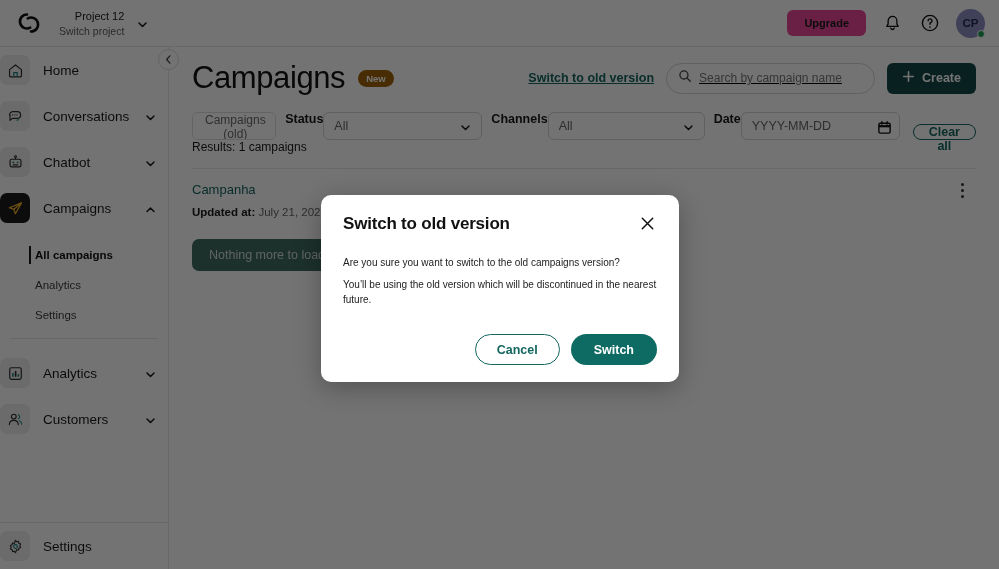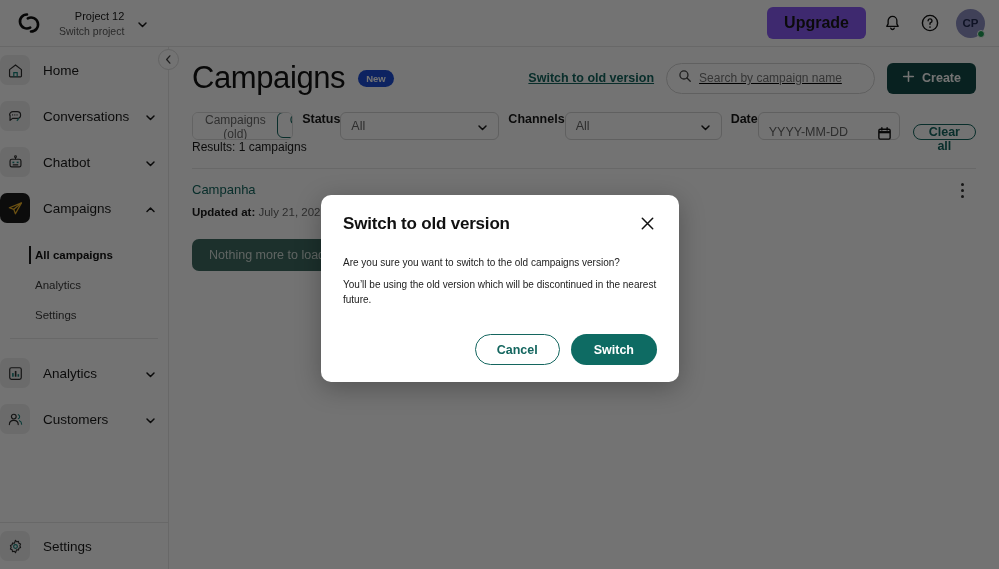--- a/index.html
+++ b/index.html
@@ -21,22 +21,22 @@
     display: flex; align-items: center;
   }
   .brand-logo { margin-left: 11px; width: 36px; height: 32px; display: flex; align-items: center; justify-content: center; }
   .proj-block { margin-left: 12px; display: flex; align-items: center; gap: 12px; cursor: pointer; }
   .proj-name { font-size: 11px; color: #1a1a1a; font-weight: 400; line-height: 15px; text-align: right; }
   .proj-sub { font-size: 10.5px; color: #5c5c5c; line-height: 13px; margin-top: 1px; }
   .chev-sm { width: 13px; height: 13px; }
 
   .top-right { margin-left: auto; display: flex; align-items: center; gap: 14px; padding-right: 14px; }
   .upgrade-btn {
-    background: #8b5cf6; color: #1a1a1a; border: none;
-    font-size: 16px; font-weight: 700; font-family: inherit;
+    background: #ec4899; color: #1a1a1a; border: none;
+    font-size: 11px; font-weight: 700; font-family: inherit;
     padding: 7px 17px; border-radius: 6px; cursor: pointer;
   }
   .icon-btn { width: 24px; height: 24px; display: flex; align-items: center; justify-content: center; cursor: pointer; background: none; border: none; }
   .avatar {
     position: relative; width: 29px; height: 29px; border-radius: 50%;
     background: #8e90c4; color: #222b52; font-size: 11.5px; font-weight: 700;
     display: flex; align-items: center; justify-content: center; cursor: pointer;
   }
   .avatar .dot {
     position: absolute; right: 0px; bottom: 0px;
@@ -80,21 +80,21 @@
     background: #fff; border: 1px solid #dcdcdc;
     display: flex; align-items: center; justify-content: center; cursor: pointer; z-index: 6;
   }
 
   
   .main { position: absolute; left: 169px; top: 47px; width: 830px; height: 522px; background: #fff; padding: 0 23px; }
 
   .page-head { display: flex; align-items: center; height: 55px; padding-top: 7px; }
   .page-title { font-size: 31px; color: #131313; font-weight: 400; letter-spacing: -0.4px; }
   .new-badge {
-    margin-left: 13px; background: #1d4ed8; color: #fff;
+    margin-left: 13px; background: #a16207; color: #fff;
     font-size: 9.5px; font-weight: 700; padding: 3px 8px; border-radius: 9px;
   }
   .old-link {
     margin-left: auto; font-size: 12.5px; color: #14665f;
     text-decoration: underline; font-weight: 700; cursor: pointer;
   }
   .search-wrap {
     margin-left: 12px; width: 209px; height: 31px;
     border: 1px solid #d4d4d4; border-radius: 16px;
     display: flex; align-items: center; padding: 0 11px; gap: 7px; text-decoration: underline;
@@ -126,21 +126,21 @@
   .field { display: flex; }
   .field-lbl { font-size: 12.5px; color: #1a1a1a; font-weight: 700; margin-bottom: 5px; }
   .sel {
     position: relative; height: 28px; border: 1px solid #d4d4d4; border-radius: 6px;
     display: flex; align-items: center; padding: 0 10px; cursor: pointer; background: #fff;
   }
   .sel-val { font-size: 12.5px; color: #666; }
   .sel .caret { position: absolute; right: 9px; width: 13px; height: 13px; }
   .w-status { width: 159px; }
   .w-chan { width: 157px; }
-  .w-date { width: 142px; align-items: flex-end; }
+  .w-date { width: 159px; }
   .clear-btn {
     height: 16px; border: 1.4px solid #14665f; border-radius: 14px;
     background: #fff; color: #14665f; font-size: 12.5px; font-weight: 700;
     font-family: inherit; padding: 0 15px; cursor: pointer; margin-left: 4px;
   }
 
   .results { font-size: 12px; color: #1a1a1a; font-weight: 400; }
   .list-div { height: 1px; background: #e6e6e6; margin-top: 14px; }
 
   .camp-row { position: relative; padding-top: 13px; }

